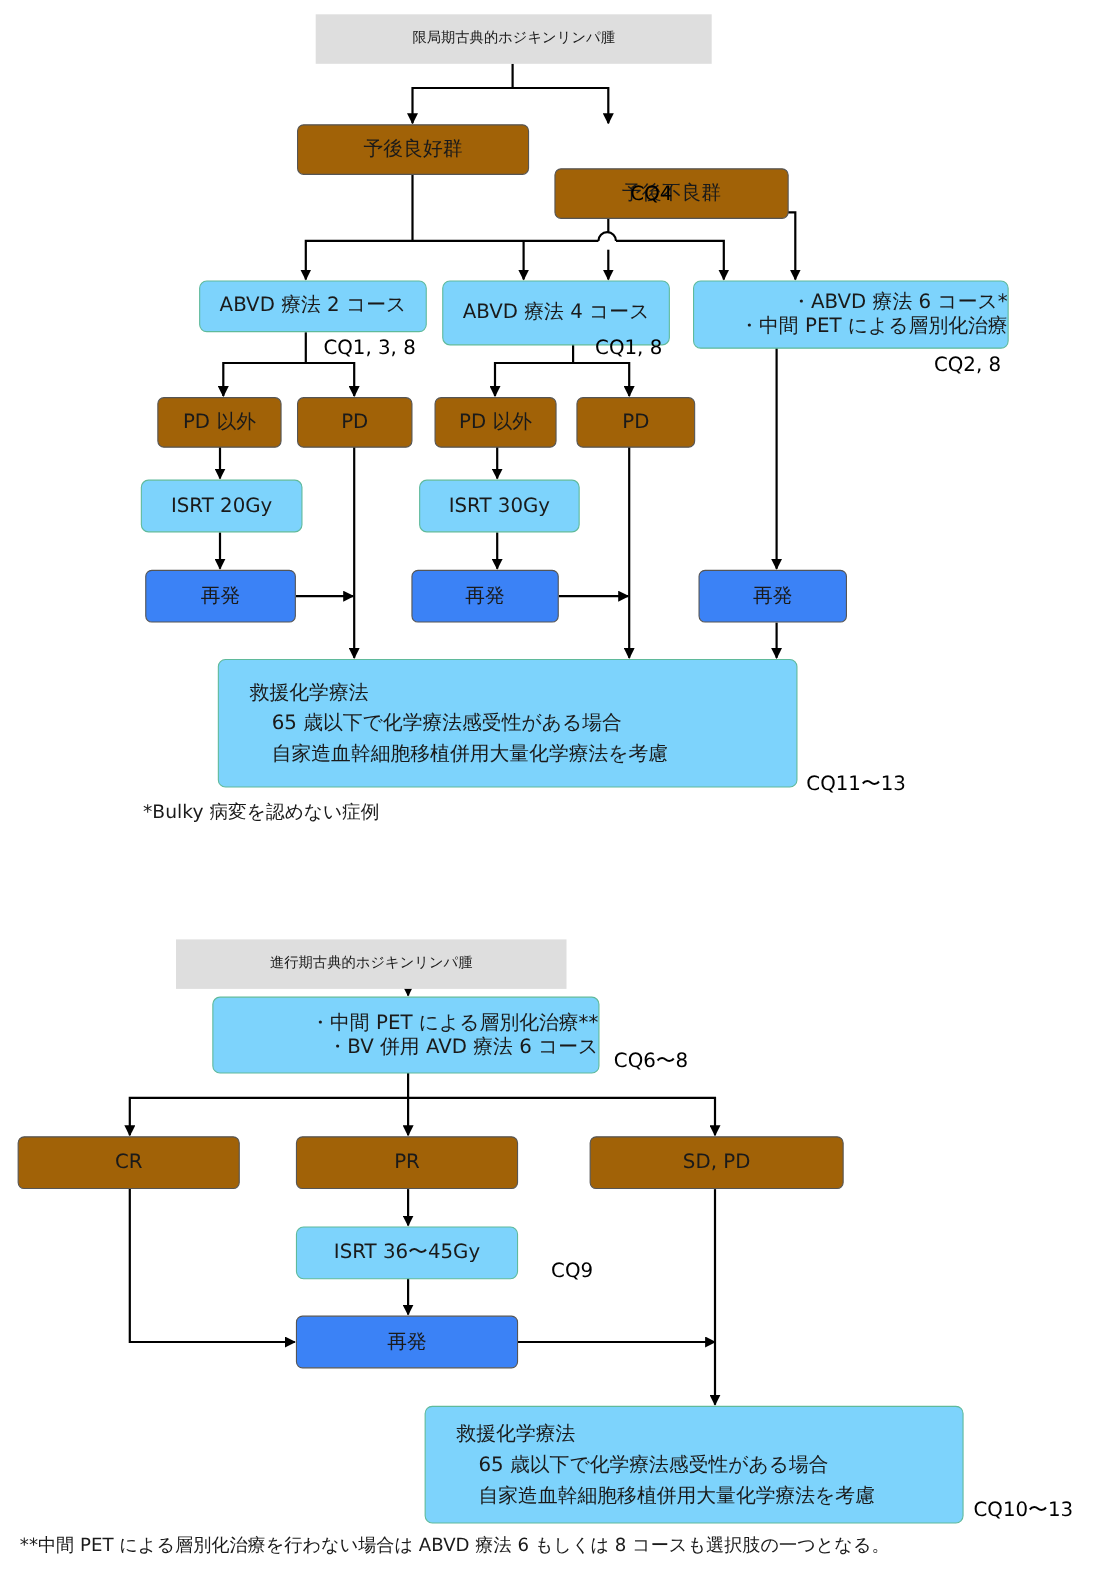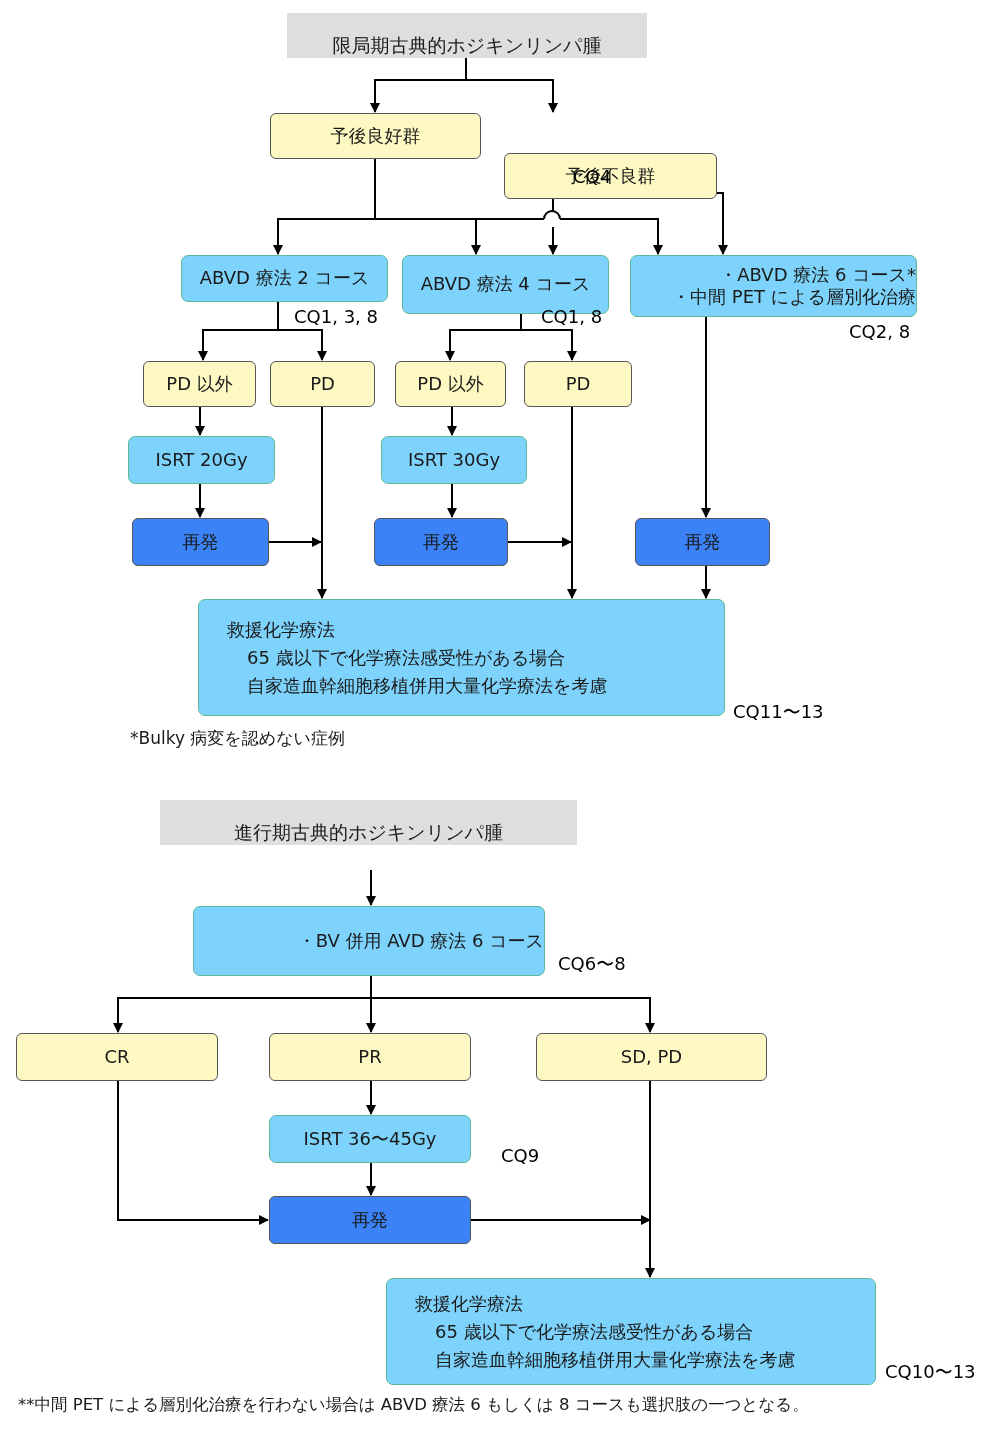--- a/index.html
+++ b/index.html
@@ -1,23 +1,23 @@
 <!DOCTYPE html>
 <html><head>
 <meta charset="utf-8">
 <style>
   html, body { margin: 0; padding: 0; background: #ffffff; }
   body { width: 1000px; height: 1430px; position: relative; overflow: hidden;
          font-family: "DejaVu Sans", "Liberation Sans", sans-serif; color: #1a1a1a; }
   .node { position: absolute; box-sizing: border-box; display: flex; align-items: center;
           justify-content: center; font-size: 18px; text-align: center; line-height: 1.25; }
-  .white { background: #fef9c3; border: 1.2px solid #555; border-radius: 6px; }
+  .white { background: #a16207; border: 1.2px solid #555; border-radius: 6px; }
   .green { background: #7dd3fc; border: 1.2px solid #5fba9b; border-radius: 7px; }
   .gray-box { background: #3b82f6; border: 1.2px solid #555; border-radius: 6px; }
-  .header { background: #dedede; border: none; border-radius: 0; font-size: 19px; align-items: flex-end; }
+  .header { background: #dedede; border: none; border-radius: 0; font-size: 13px; }
   .multi { flex-direction: column; align-items: flex-end; justify-content: center; padding-left: 10px; }
   .multi span { display: block; white-space: nowrap; }
   .salvage { flex-direction: column; align-items: flex-start; justify-content: center; padding-left: 28px; }
   .salvage span { display: block; white-space: nowrap; line-height: 28px; }
   .salvage .indent { padding-left: 20px; }
   .cq { position: absolute; color: #000000; font-size: 18px; white-space: nowrap; }
   .note { position: absolute; font-size: 17px; white-space: nowrap; }
   svg.wires { position: absolute; left: 0; top: 0; }
 </style>
 </head>
@@ -135,25 +135,26 @@
 
 <div class="node green salvage" style="left:198px; top:599px; width:527px; height:117px;">
   <span>救援化学療法</span>
   <span class="indent">65 歳以下で化学療法感受性がある場合</span>
   <span class="indent">自家造血幹細胞移植併用大量化学療法を考慮</span>
 </div>
 <div class="cq" style="left:733px; top:700px;">CQ11〜13</div>
 
 <div class="note" style="left:130px; top:727px;">*Bulky 病変を認めない症例</div>
 
-<div class="node header" style="left:160px; top:800px; width:417px; height:45px;">
+<div class="node header" style="left:160px; top:854px; width:355px; height:45px;">
   <span>進行期古典的ホジキンリンパ腫</span>
 </div>
 
 <div class="node green multi" style="left:193px; top:906px; width:352px; height:70px; padding-left:22px;">
+  <span>・中間 PET による層別化治療**</span>
   <span>・BV 併用 AVD 療法 6 コース</span>
 </div>
 <div class="cq" style="left:558px; top:952px;">CQ6〜8</div>
 
 <div class="node white" style="left:16px; top:1033px; width:202px; height:48px;">
   <span>CR</span>
 </div>
 <div class="node white" style="left:269px; top:1033px; width:202px; height:48px;">
   <span>PR</span>
 </div>

